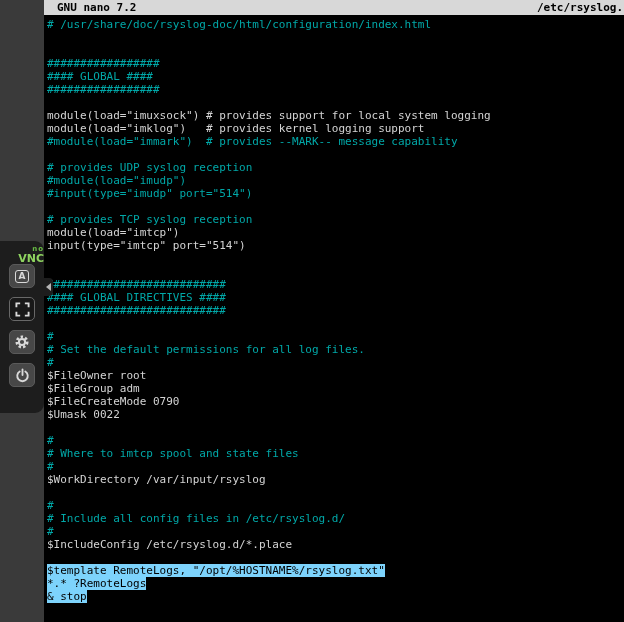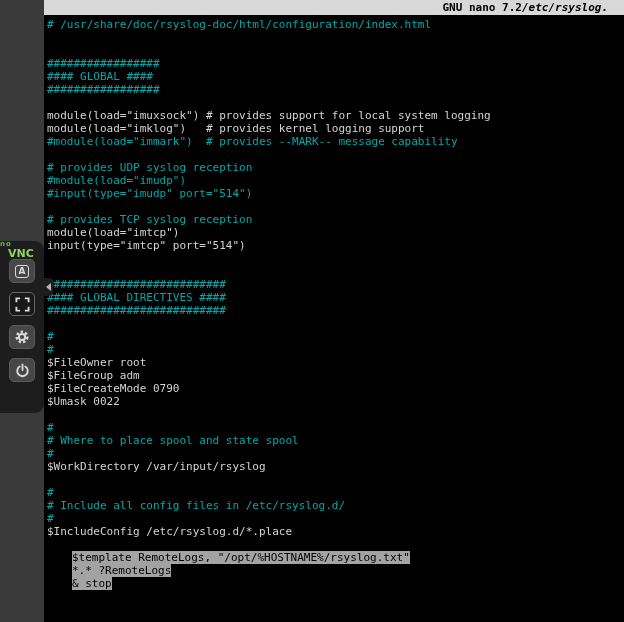--- a/index.html
+++ b/index.html
@@ -6,34 +6,34 @@
   html,body { width:624px; height:622px; background:#3a3a3a; overflow:hidden; }
   body { font-family:"DejaVu Sans Mono","Liberation Mono",monospace; }
 
   .screen { position:relative; width:624px; height:622px; background:#3a3a3a; overflow:hidden; }
 
   .left-strip { position:absolute; left:0; top:0; width:44px; height:622px; background:#3a3a3a; }
 
   .terminal { position:absolute; left:44px; top:0; width:580px; height:622px; background:#000; }
 
   .titlebar { height:15px; background:#d8d8d8; color:#000; font-size:11px; font-weight:bold;
-              line-height:15px; display:flex; justify-content:flex-end;
-              padding:0 16px 0 13px; white-space:pre; overflow:hidden; }
-  .tb-file { white-space:pre; overflow:hidden;font-style:italic; }
+              line-height:15px; display:flex; justify-content:space-between;
+              padding:0 1px 0 13px; white-space:pre; overflow:hidden; }
+  .tb-file { white-space:pre; overflow:hidden; }
 
   .buffer { padding:3px 0 0 3px; font-size:11px; line-height:13px; }
   .line { height:13px; white-space:pre; }
   .line.comment .txt { color:#00a8a8; }
   .line.normal  .txt { color:#d4d4d4; }
-  .line.selected .txt { background:#a3a3a3; color:#000;margin-left:25px; }
+  .line.selected .txt { background:#7dd3fc; color:#000; }
 
   
   .vnc-panel { position:absolute; left:0; top:241px; width:44px; height:172px;
                background:#1d1d1d; border-radius:0 9px 9px 0; z-index:5; }
-  .vnc-logo { text-align:left; line-height:1; }
+  .vnc-logo { text-align:right; padding-top:5px; line-height:1; }
   .logo-no  { display:block; font-size:7px;  color:#6abf45; font-weight:bold; letter-spacing:1px;
               font-family:"DejaVu Sans",sans-serif; }
   .logo-vnc { display:block; font-size:11px; color:#8fd460; font-weight:bold;
               font-family:"DejaVu Sans",sans-serif;margin-left:8px; }
 
   .vnc-handle { position:absolute; left:44px; top:37px; width:9px; height:18px;
                 background:#1d1d1d; border-radius:0 4px 4px 0; border:0; cursor:pointer;
                 display:flex; align-items:center; justify-content:center; }
   .vnc-handle .tri { width:0; height:0; border-top:4px solid transparent;
                      border-bottom:4px solid transparent; border-right:5px solid #b5b5b5; }
@@ -77,28 +77,29 @@
         <div class="line comment"><span class="txt"># provides TCP syslog reception</span></div>
         <div class="line normal"><span class="txt">module(load="imtcp")</span></div>
         <div class="line normal"><span class="txt">input(type="imtcp" port="514")</span></div>
         <div class="line normal"><span class="txt"></span></div>
         <div class="line normal"><span class="txt"></span></div>
         <div class="line comment"><span class="txt">###########################</span></div>
         <div class="line comment"><span class="txt">#### GLOBAL DIRECTIVES ####</span></div>
         <div class="line comment"><span class="txt">###########################</span></div>
         <div class="line normal"><span class="txt"></span></div>
         <div class="line comment"><span class="txt">#</span></div>
+        <div class="line comment"><span class="txt"># Set the default permissions for all log files.</span></div>
         <div class="line comment"><span class="txt">#</span></div>
         <div class="line normal"><span class="txt">$FileOwner root</span></div>
         <div class="line normal"><span class="txt">$FileGroup adm</span></div>
         <div class="line normal"><span class="txt">$FileCreateMode 0790</span></div>
         <div class="line normal"><span class="txt">$Umask 0022</span></div>
         <div class="line normal"><span class="txt"></span></div>
         <div class="line comment"><span class="txt">#</span></div>
-        <div class="line comment"><span class="txt"># Where to place spool and state spool</span></div>
+        <div class="line comment"><span class="txt"># Where to imtcp spool and state files</span></div>
         <div class="line comment"><span class="txt">#</span></div>
         <div class="line normal"><span class="txt">$WorkDirectory /var/input/rsyslog</span></div>
         <div class="line normal"><span class="txt"></span></div>
         <div class="line comment"><span class="txt">#</span></div>
         <div class="line comment"><span class="txt"># Include all config files in /etc/rsyslog.d/</span></div>
         <div class="line comment"><span class="txt">#</span></div>
         <div class="line normal"><span class="txt">$IncludeConfig /etc/rsyslog.d/*.place</span></div>
         <div class="line normal"><span class="txt"></span></div>
         <div class="line selected"><span class="txt">$template RemoteLogs, "/opt/%HOSTNAME%/rsyslog.txt"</span></div>
         <div class="line selected"><span class="txt">*.* ?RemoteLogs</span></div>

